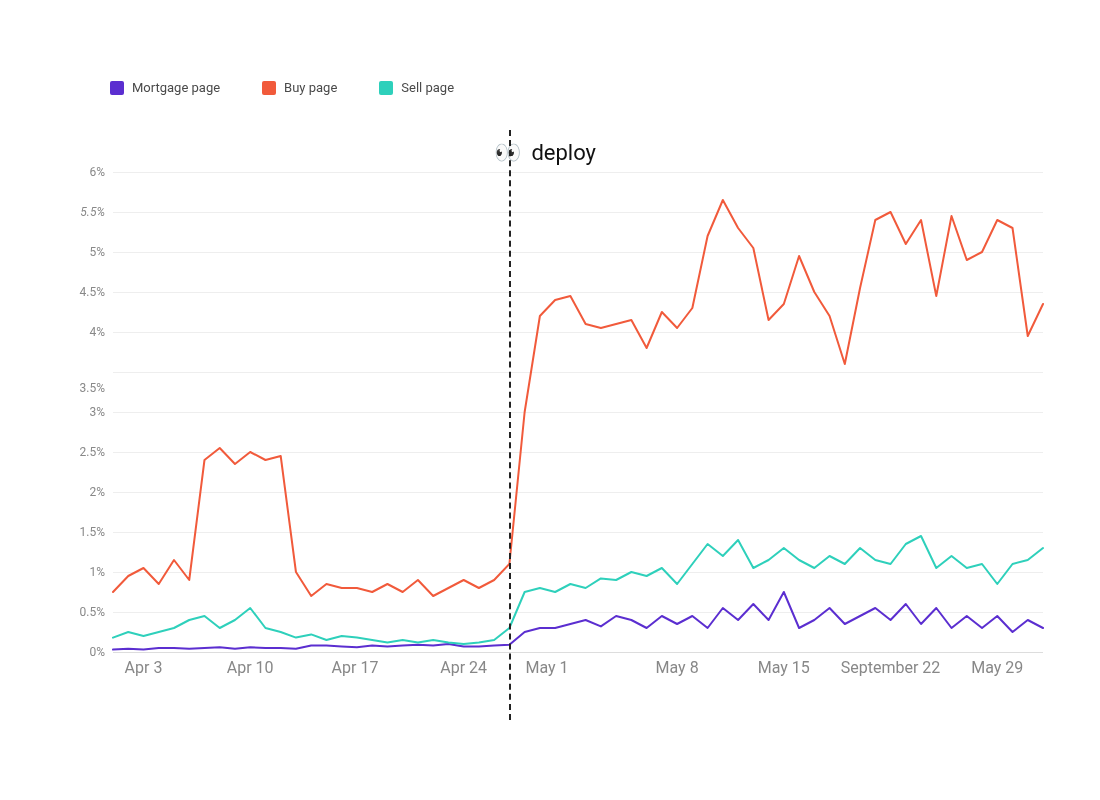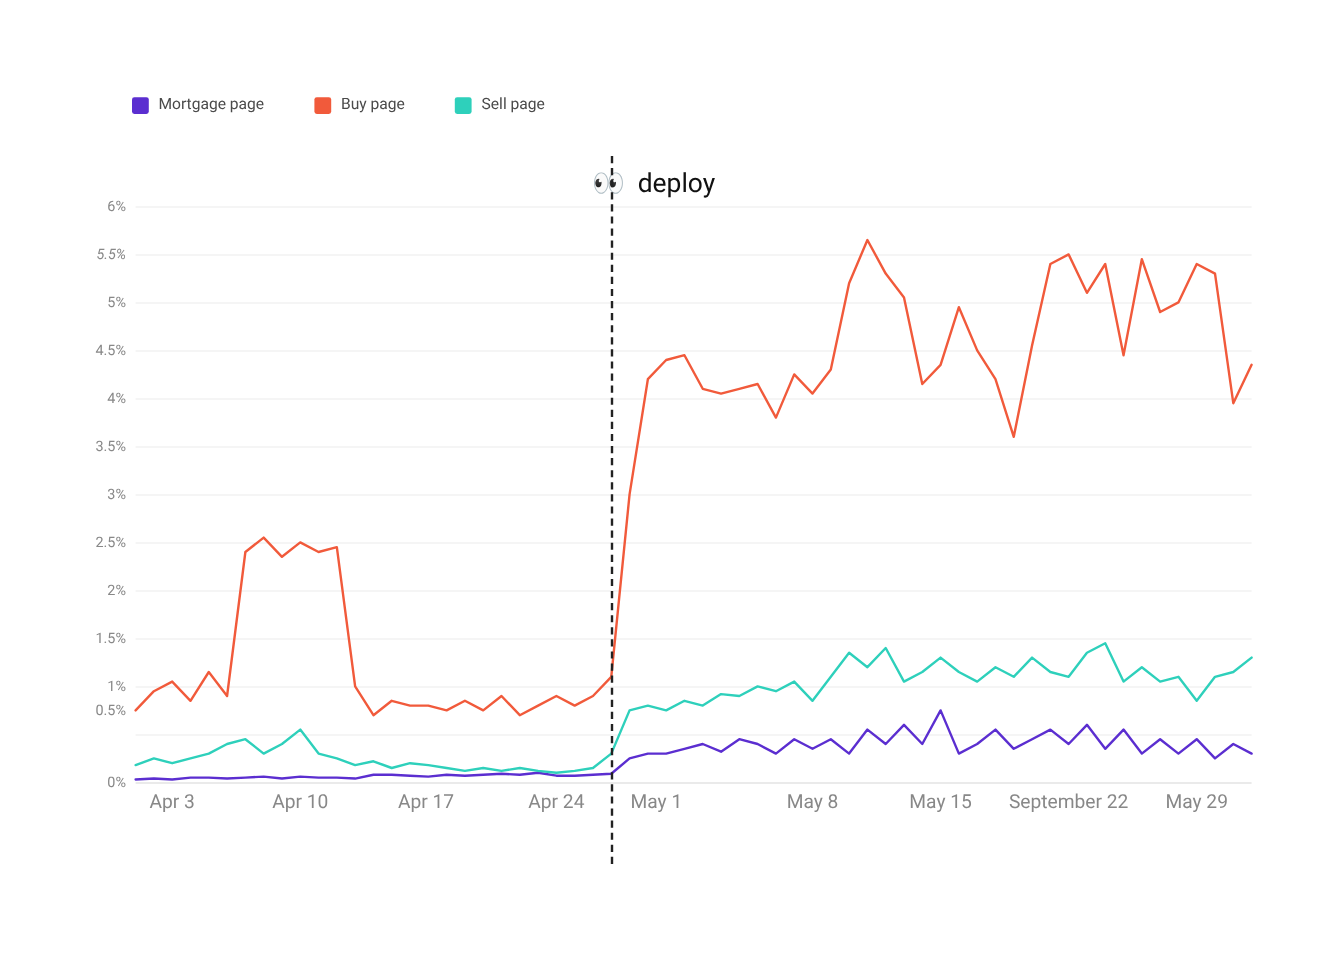--- a/index.html
+++ b/index.html
@@ -106,33 +106,33 @@
 
   <div class="annotation" id="annotation" style="left: 494px; top: 140px;">
     <span>👀</span>
     <span>deploy</span>
   </div>
 
   <div class="plot" id="plot" style="left: 113px; top: 172px; width: 930px; height: 480px;">
       <div class="baseline" style="top: 480px;"></div>
       <div class="y-tick-label" style="top: 480px;">0%</div>
       <div class="gridline" style="top: 440px;"></div>
-      <div class="y-tick-label" style="top: 420px; padding-left: 28px;">0.5%</div>
+      <div class="y-tick-label" style="top: 440px; padding-left: 28px;">0.5%</div>
       <div class="gridline" style="top: 400px;"></div>
       <div class="y-tick-label" style="top: 400px;">1%</div>
       <div class="gridline" style="top: 360px;"></div>
       <div class="y-tick-label" style="top: 360px;">1.5%</div>
       <div class="gridline" style="top: 320px;"></div>
       <div class="y-tick-label" style="top: 320px;">2%</div>
       <div class="gridline" style="top: 280px;"></div>
       <div class="y-tick-label" style="top: 280px;">2.5%</div>
       <div class="gridline" style="top: 240px;"></div>
       <div class="y-tick-label" style="top: 240px;">3%</div>
       <div class="gridline" style="top: 200px;"></div>
-      <div class="y-tick-label" style="top: 200px;">3.5%</div>
+      <div class="y-tick-label" style="top: 216px;">3.5%</div>
       <div class="gridline" style="top: 160px;"></div>
       <div class="y-tick-label" style="top: 160px;">4%</div>
       <div class="gridline" style="top: 120px;"></div>
       <div class="y-tick-label" style="top: 120px;">4.5%</div>
       <div class="gridline" style="top: 80px;"></div>
       <div class="y-tick-label" style="top: 80px;">5%</div>
       <div class="gridline" style="top: 40px;"></div>
       <div class="y-tick-label" style="top: 40px; font-style: italic;">5.5%</div>
       <div class="gridline" style="top: 0px;"></div>
       <div class="y-tick-label" style="top: 0px;">6%</div>

